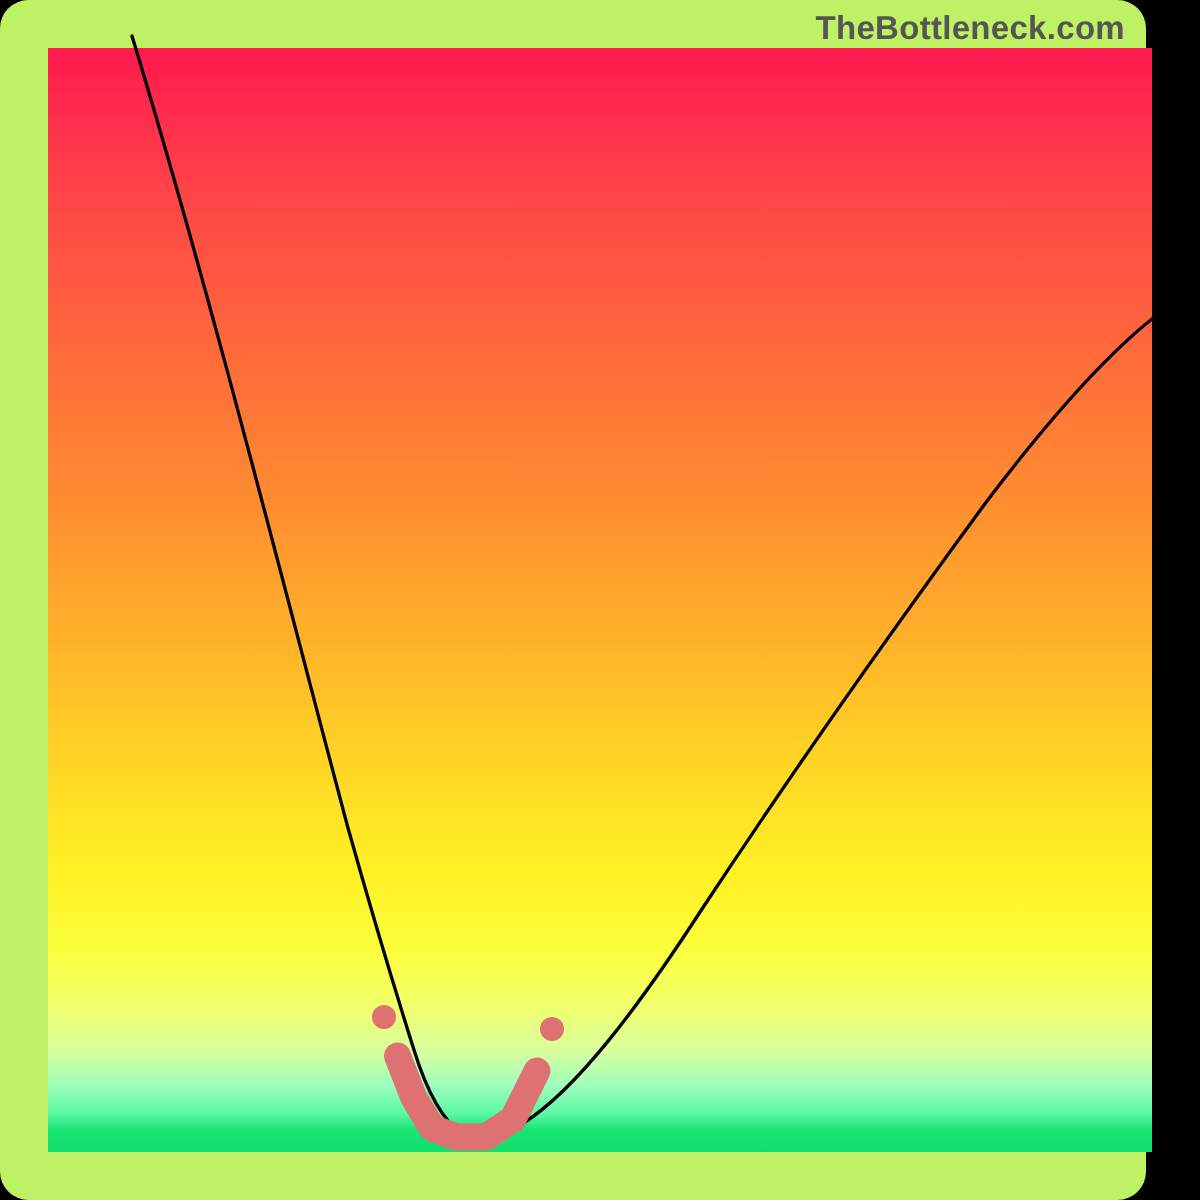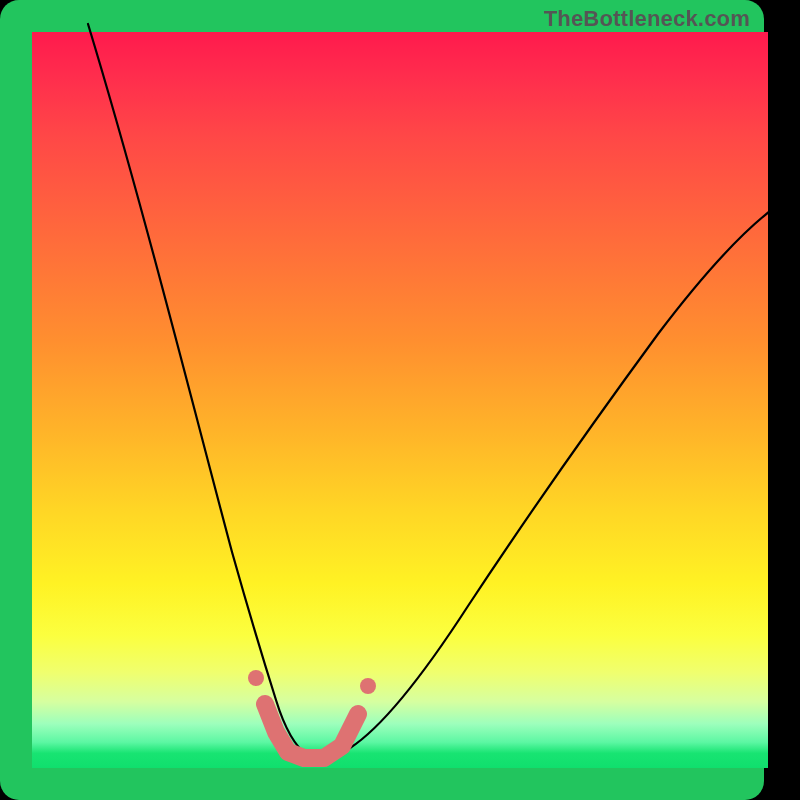--- a/index.html
+++ b/index.html
@@ -10,21 +10,21 @@
     background: #000;
     font-family: Arial, Helvetica, sans-serif;
     overflow: hidden;
   }
   .frame {
     position: absolute;
     left: 0;
     top: 0;
     width: 764px;
     height: 800px;
-    background: #22c55e;
+    background: #bef264;
     border-radius: 19px;
   }
   .plot-area {
     position: absolute;
     left: 32px;
     top: 32px;
     width: 736px;
     height: 736px;
     
     background: linear-gradient(

